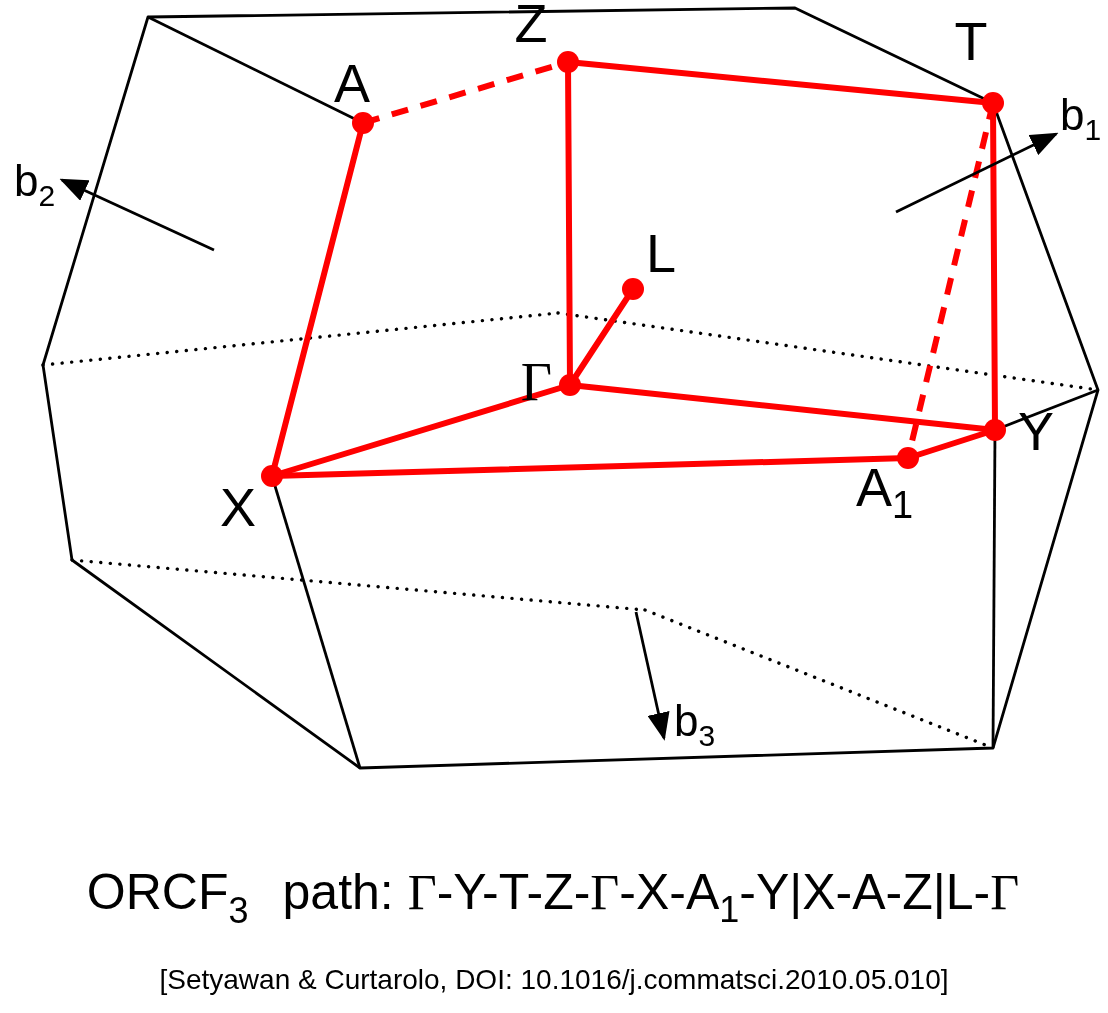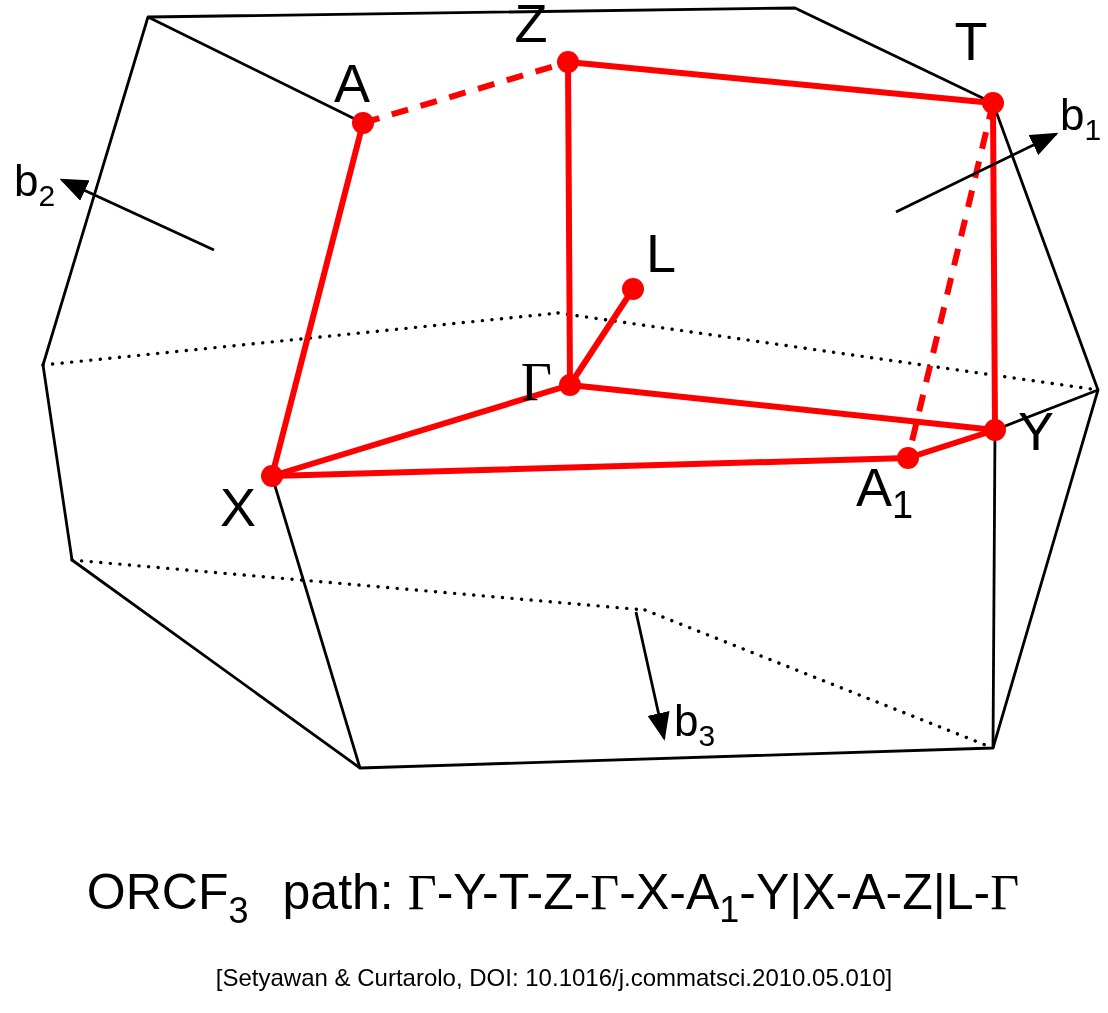--- a/index.html
+++ b/index.html
@@ -15,21 +15,21 @@
   .caption{
     position:absolute;top:864px;left:0;width:1106px;
     text-align:center;font-size:50px;line-height:1.15;white-space:nowrap;
   }
   .cap-sub{font-size:36px;vertical-align:-14px;}
   .cap-path-label{margin-left:34px;margin-right:14px;}
   .greek{font-family:"Liberation Serif",serif;}
   .tsub{font-size:36px;vertical-align:-13px;}
   .citation{
     position:absolute;top:964px;left:0;width:1108px;
-    text-align:center;font-size:24px;
+    text-align:center;font-size:28px;
   }
 </style>
 </head>
 <body>
 
 <div class="stage">
 
   <svg id="bz-svg" width="1108" height="820" viewBox="0 0 1108 820">
     <defs>
       <marker id="arrowhead" viewBox="0 0 10 8" refX="9" refY="4" markerWidth="10" markerHeight="8" orient="auto-start-reverse">

